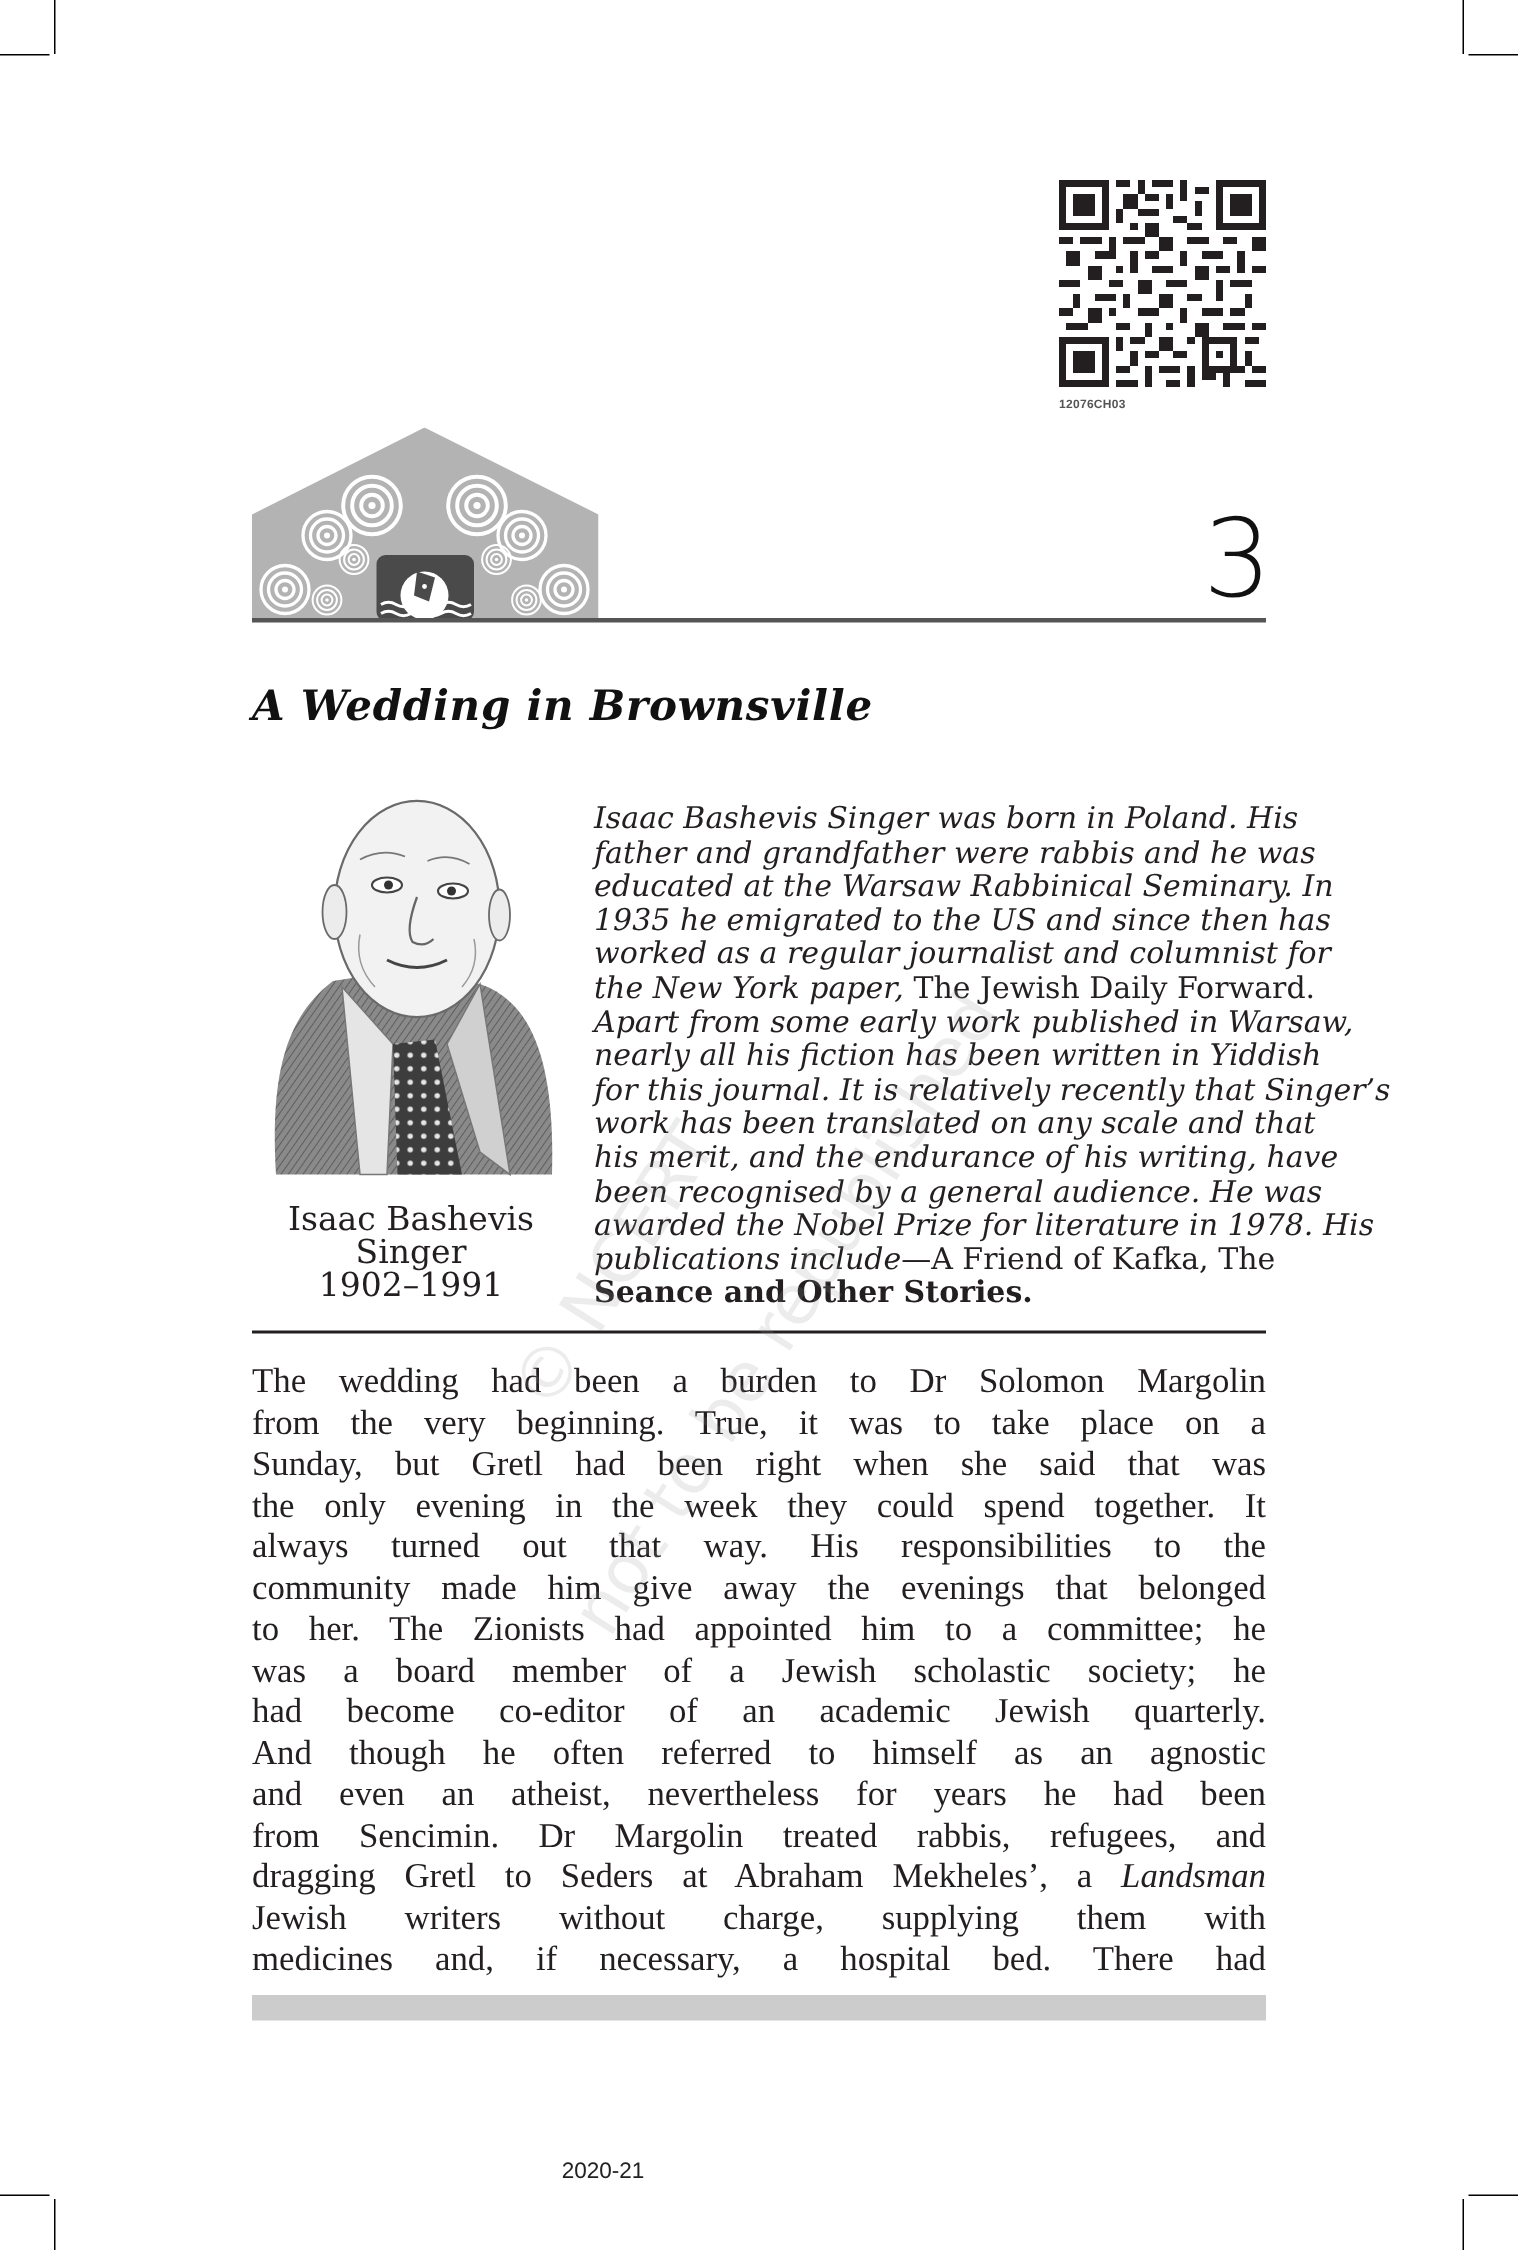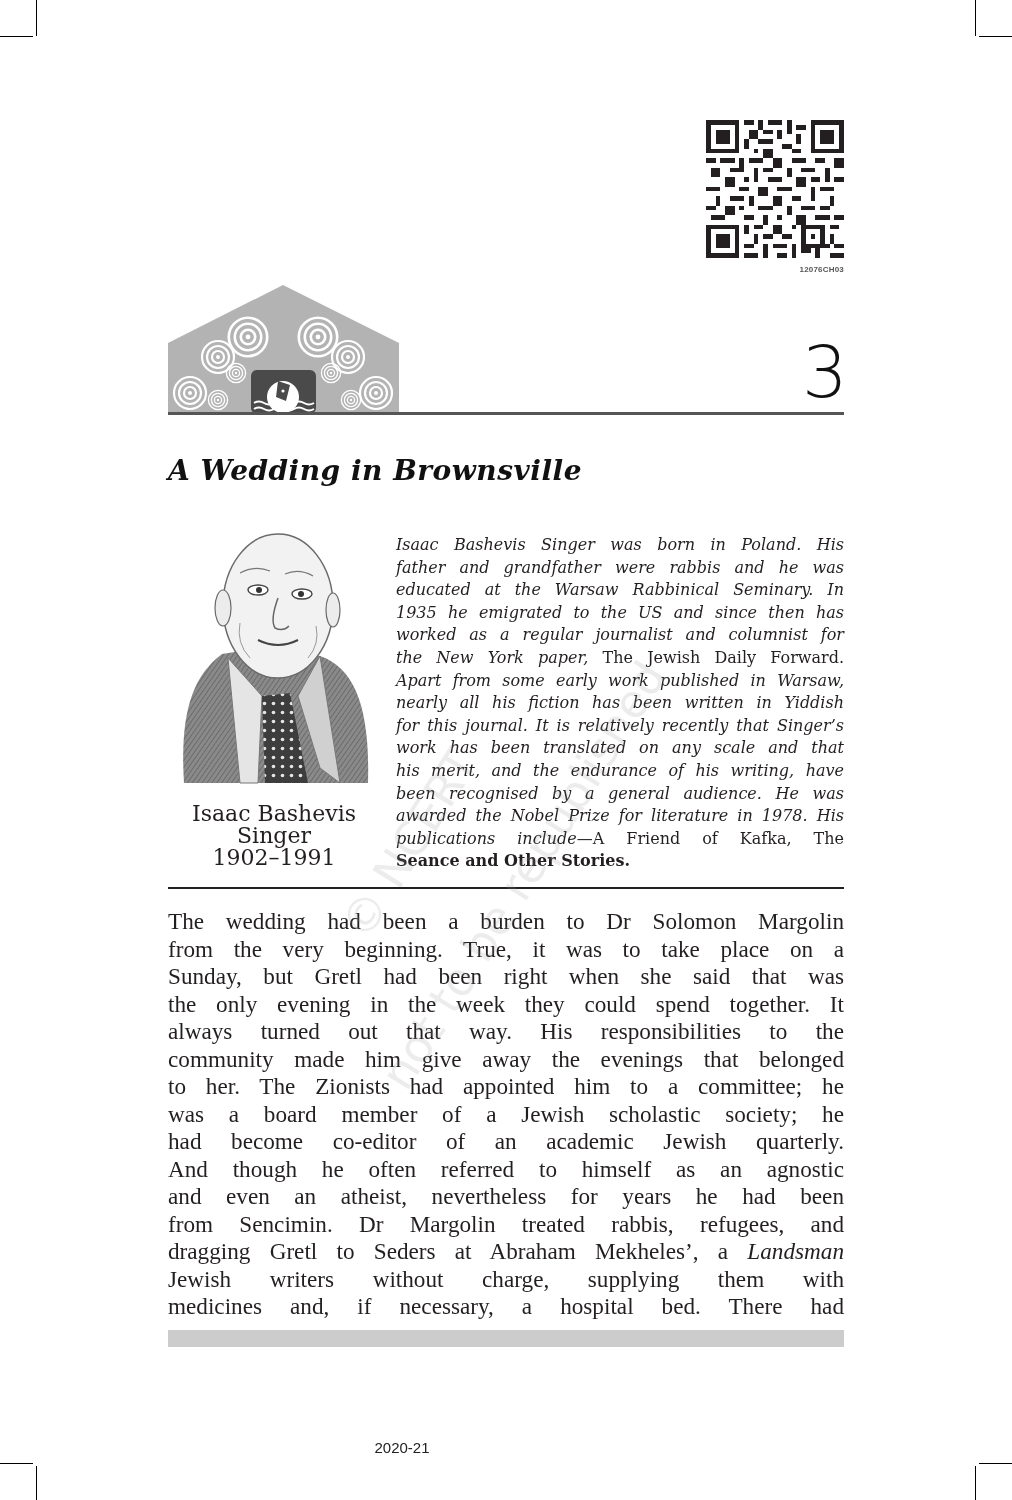--- a/index.html
+++ b/index.html
@@ -2,32 +2,32 @@
 <html><head>
 <meta charset="utf-8">
 <style>
   html, body { margin: 0; padding: 0; background: #ffffff; }
   body { width: 1012px; height: 1500px; position: relative; overflow: hidden; font-family: "DejaVu Serif", serif; color: #231f20; }
 
   .crop { position: absolute; background: #000; }
 
   .qr-wrap { position: absolute; left: 706px; top: 120px; width: 138px; }
   .qr { width: 138px; height: 138px; display: block; }
-  .qr-code { text-align: right; font-family: "Liberation Sans", sans-serif; font-size: 8px; color: #555; margin-top: 7px; font-weight: bold; letter-spacing: 0.2px; }
+  .qr-code { text-align: left; font-family: "Liberation Sans", sans-serif; font-size: 8px; color: #555; margin-top: 7px; font-weight: bold; letter-spacing: 0.2px; }
 
   .house { position: absolute; left: 168px; top: 285px; width: 231px; height: 129px; }
   .chapter-number { position: absolute; left: 802px; top: 332px; font-family: "DejaVu Sans", sans-serif; font-size: 72px; line-height: 80px; color: #111; font-weight: 300; }
   .chapter-rule { position: absolute; left: 168px; top: 412px; width: 676px; height: 3px; background: #555; }
 
   .title { position: absolute; left: 168px; top: 444px; font-family: "DejaVu Serif", serif; font-style: italic; font-weight: bold; font-size: 28px; color: #111; letter-spacing: 0.5px; line-height: 54px; }
 
   .portrait { position: absolute; left: 170px; top: 528px; width: 210px; height: 262px; }
   .caption { position: absolute; left: 168px; top: 803px; width: 212px; text-align: center; font-family: "DejaVu Serif", serif; font-size: 22px; line-height: 22px; color: #231f20; }
 
-  .bio { position: absolute; left: 396px; top: 534px; width: 448px; font-family: "DejaVu Serif", serif; font-size: 16px; line-height: 22.6px; color: #231f20; text-align: justify; }
+  .bio { position: absolute; left: 396px; top: 534px; width: 448px; font-family: "DejaVu Serif", serif; font-size: 20px; line-height: 22.6px; color: #231f20; text-align: justify; }
   .bio .line { display: block; text-align: justify; text-align-last: justify; white-space: nowrap; height: 22.6px; }
   .bio .line.last { text-align-last: left; font-weight: bold; }
   .bio i { font-style: italic; }
 
   .bio-rule { position: absolute; left: 168px; top: 887px; width: 676px; height: 2px; background: #231f20; }
 
   .body-text { position: absolute; left: 168px; top: 908px; width: 676px; font-family: "Liberation Serif", serif; font-size: 23.2px; line-height: 27.5px; color: #231f20; }
   .body-text .line { display: block; text-align: justify; text-align-last: justify; white-space: nowrap; height: 27.5px; }
   .body-text i { font-style: italic; }
 

